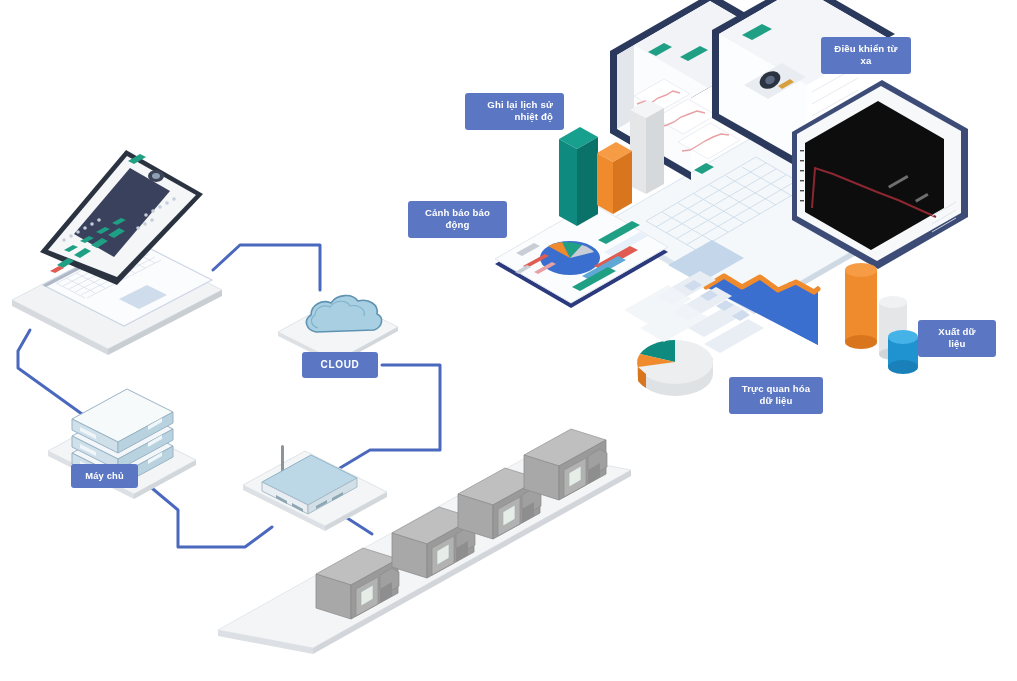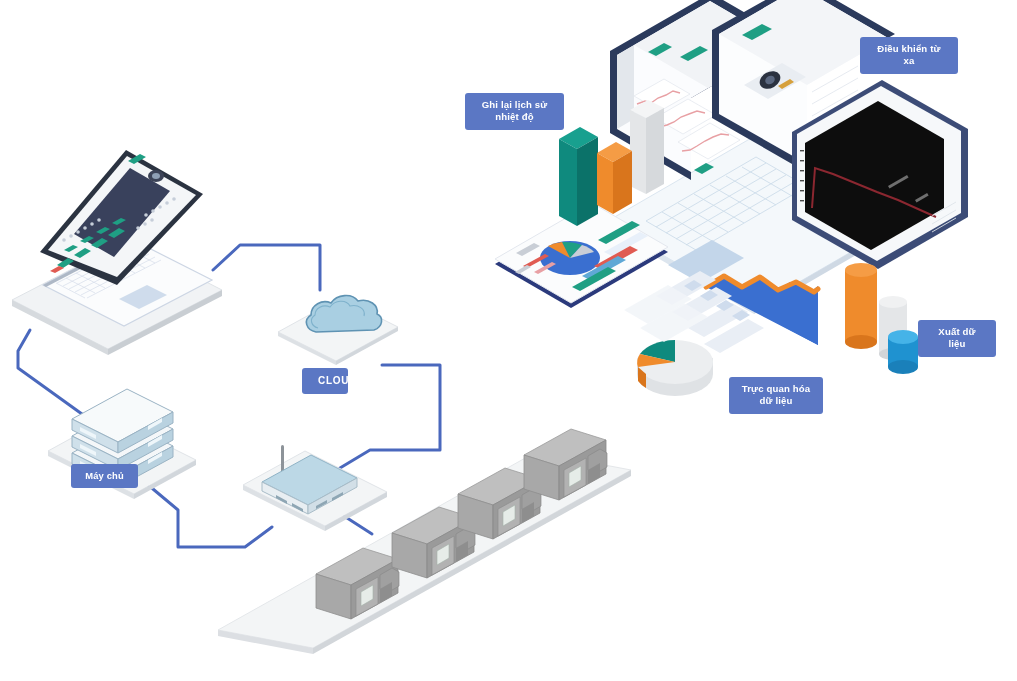--- a/index.html
+++ b/index.html
@@ -431,27 +431,28 @@
       </g>
     </g>
 
     <g opacity=".85">
       <polygon points="624,310 668,285 692,299 648,324" fill="#f2f5f9"></polygon>
       <polygon points="640,328 684,303 708,317 664,342" fill="#f2f5f9"></polygon>
     </g>
   </svg>
 
 
-  <div class="badge cloud" style="left:302px;top:352px;width:46px;margin-top:16px;">CLOUD</div>
+  <div class="badge cloud" style="left:302px;top:352px;width:76px;">CLOUD</div>
 
   <div class="badge" style="left:71px;top:464px;width:67px;">Máy chủ</div>
 
 
-  <div class="badge wide" style="left:465px;top:93px;width:99px;">Ghi lại lịch sử nhiệt độ</div>
-
-
-  <div class="badge wide" style="left:860px;top:37px;width:98px;">Điều khiển từ xa</div>
+  <div class="badge wide" style="left:465px;top:93px;width:99px;text-align:right;">Ghi lại lịch sử nhiệt độ</div>
+
+  <div class="badge wide" style="left:408px;top:201px;width:99px;">Cảnh báo báo động</div>
+
+  <div class="badge wide" style="left:821px;top:37px;width:90px;">Điều khiển từ xa</div>
 
   <div class="badge wide" style="left:918px;top:320px;width:78px;">Xuất dữ liệu</div>
 
   <div class="badge wide" style="left:729px;top:377px;width:94px;">Trực quan hóa dữ liệu</div>
 
 </div>
 
 </body></html>

